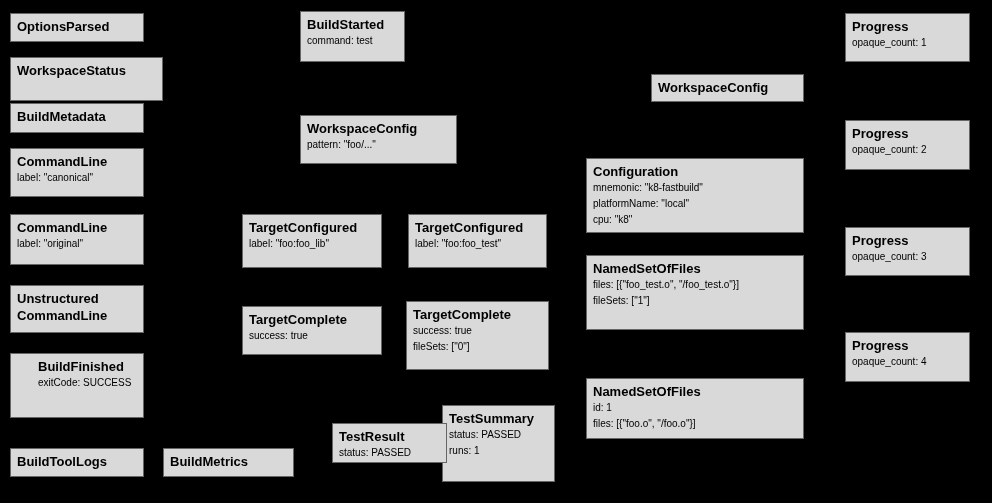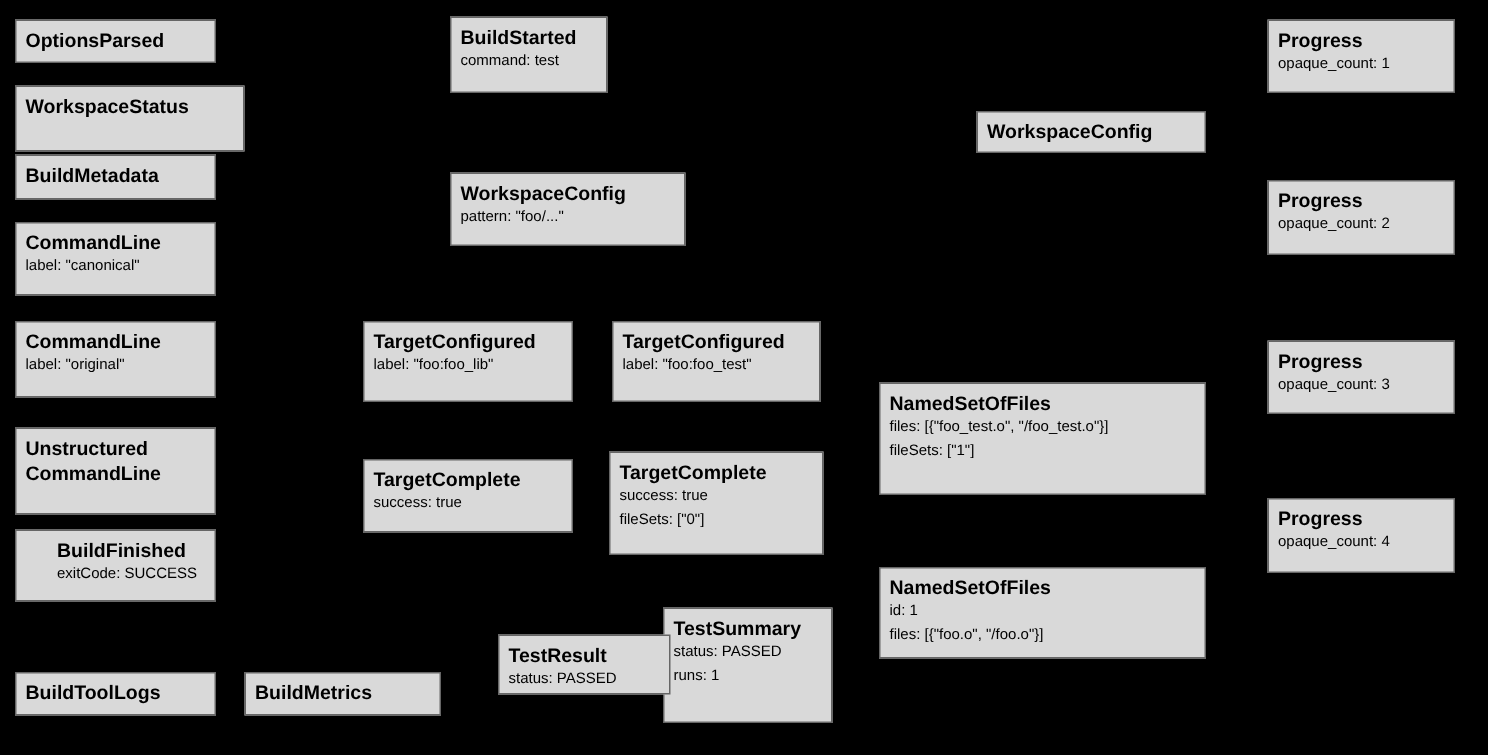--- a/index.html
+++ b/index.html
@@ -65,20 +65,26 @@
       <div class="node-detail">pattern: "foo/..."</div>
     </div>
     <div class="node" style="left: 845px; top: 120px; width: 125px; height: 50px;">
       <div class="node-title">Progress</div>
       <div class="node-detail">opaque_count: 2</div>
     </div>
     <div class="node" style="left: 10px; top: 148px; width: 134px; height: 49px;">
       <div class="node-title">CommandLine</div>
       <div class="node-detail">label: "canonical"</div>
     </div>
+    <div class="node" style="left: 586px; top: 158px; width: 218px; height: 75px;">
+      <div class="node-title">Configuration</div>
+      <div class="node-detail">mnemonic: "k8-fastbuild"</div>
+      <div class="node-detail">platformName: "local"</div>
+      <div class="node-detail">cpu: "k8"</div>
+    </div>
     <div class="node" style="left: 10px; top: 214px; width: 134px; height: 51px;">
       <div class="node-title">CommandLine</div>
       <div class="node-detail">label: "original"</div>
     </div>
     <div class="node" style="left: 242px; top: 214px; width: 140px; height: 54px;">
       <div class="node-title">TargetConfigured</div>
       <div class="node-detail">label: "foo:foo_lib"</div>
     </div>
     <div class="node" style="left: 408px; top: 214px; width: 139px; height: 54px;">
       <div class="node-title">TargetConfigured</div>
@@ -86,38 +92,38 @@
     </div>
     <div class="node" style="left: 845px; top: 227px; width: 125px; height: 49px;">
       <div class="node-title">Progress</div>
       <div class="node-detail">opaque_count: 3</div>
     </div>
     <div class="node" style="left: 586px; top: 255px; width: 218px; height: 75px;">
       <div class="node-title">NamedSetOfFiles</div>
       <div class="node-detail">files: [{"foo_test.o", "/foo_test.o"}]</div>
       <div class="node-detail">fileSets: ["1"]</div>
     </div>
-    <div class="node" style="left: 10px; top: 285px; width: 134px; height: 58px;">
+    <div class="node" style="left: 10px; top: 285px; width: 134px; height: 48px;">
       <div class="node-title">Unstructured</div>
       <div class="node-title">CommandLine</div>
     </div>
     <div class="node" style="left: 242px; top: 306px; width: 140px; height: 49px;">
       <div class="node-title">TargetComplete</div>
       <div class="node-detail">success: true</div>
     </div>
     <div class="node" style="left: 406px; top: 301px; width: 143px; height: 69px;">
       <div class="node-title">TargetComplete</div>
       <div class="node-detail">success: true</div>
       <div class="node-detail">fileSets: ["0"]</div>
     </div>
     <div class="node" style="left: 845px; top: 332px; width: 125px; height: 50px;">
       <div class="node-title">Progress</div>
       <div class="node-detail">opaque_count: 4</div>
     </div>
-    <div class="node" style="left: 10px; top: 353px; width: 134px; height: 48px; padding-left: 27px;">
+    <div class="node" style="left: 10px; top: 353px; width: 134px; height: 65px; padding-left: 27px;">
       <div class="node-title">BuildFinished</div>
       <div class="node-detail">exitCode: SUCCESS</div>
     </div>
     <div class="node" style="left: 586px; top: 378px; width: 218px; height: 61px;">
       <div class="node-title">NamedSetOfFiles</div>
       <div class="node-detail">id: 1</div>
       <div class="node-detail">files: [{"foo.o", "/foo.o"}]</div>
     </div>
     <div class="node" style="left: 442px; top: 405px; width: 113px; height: 77px;">
       <div class="node-title">TestSummary</div>

